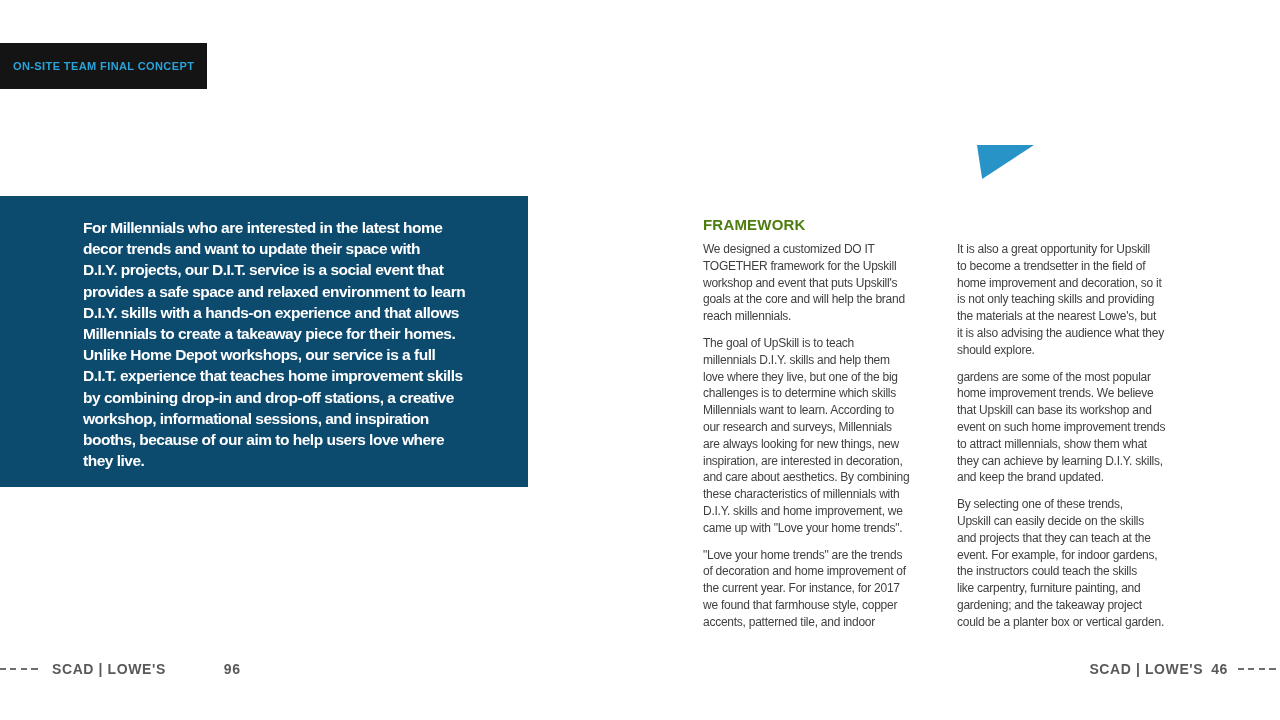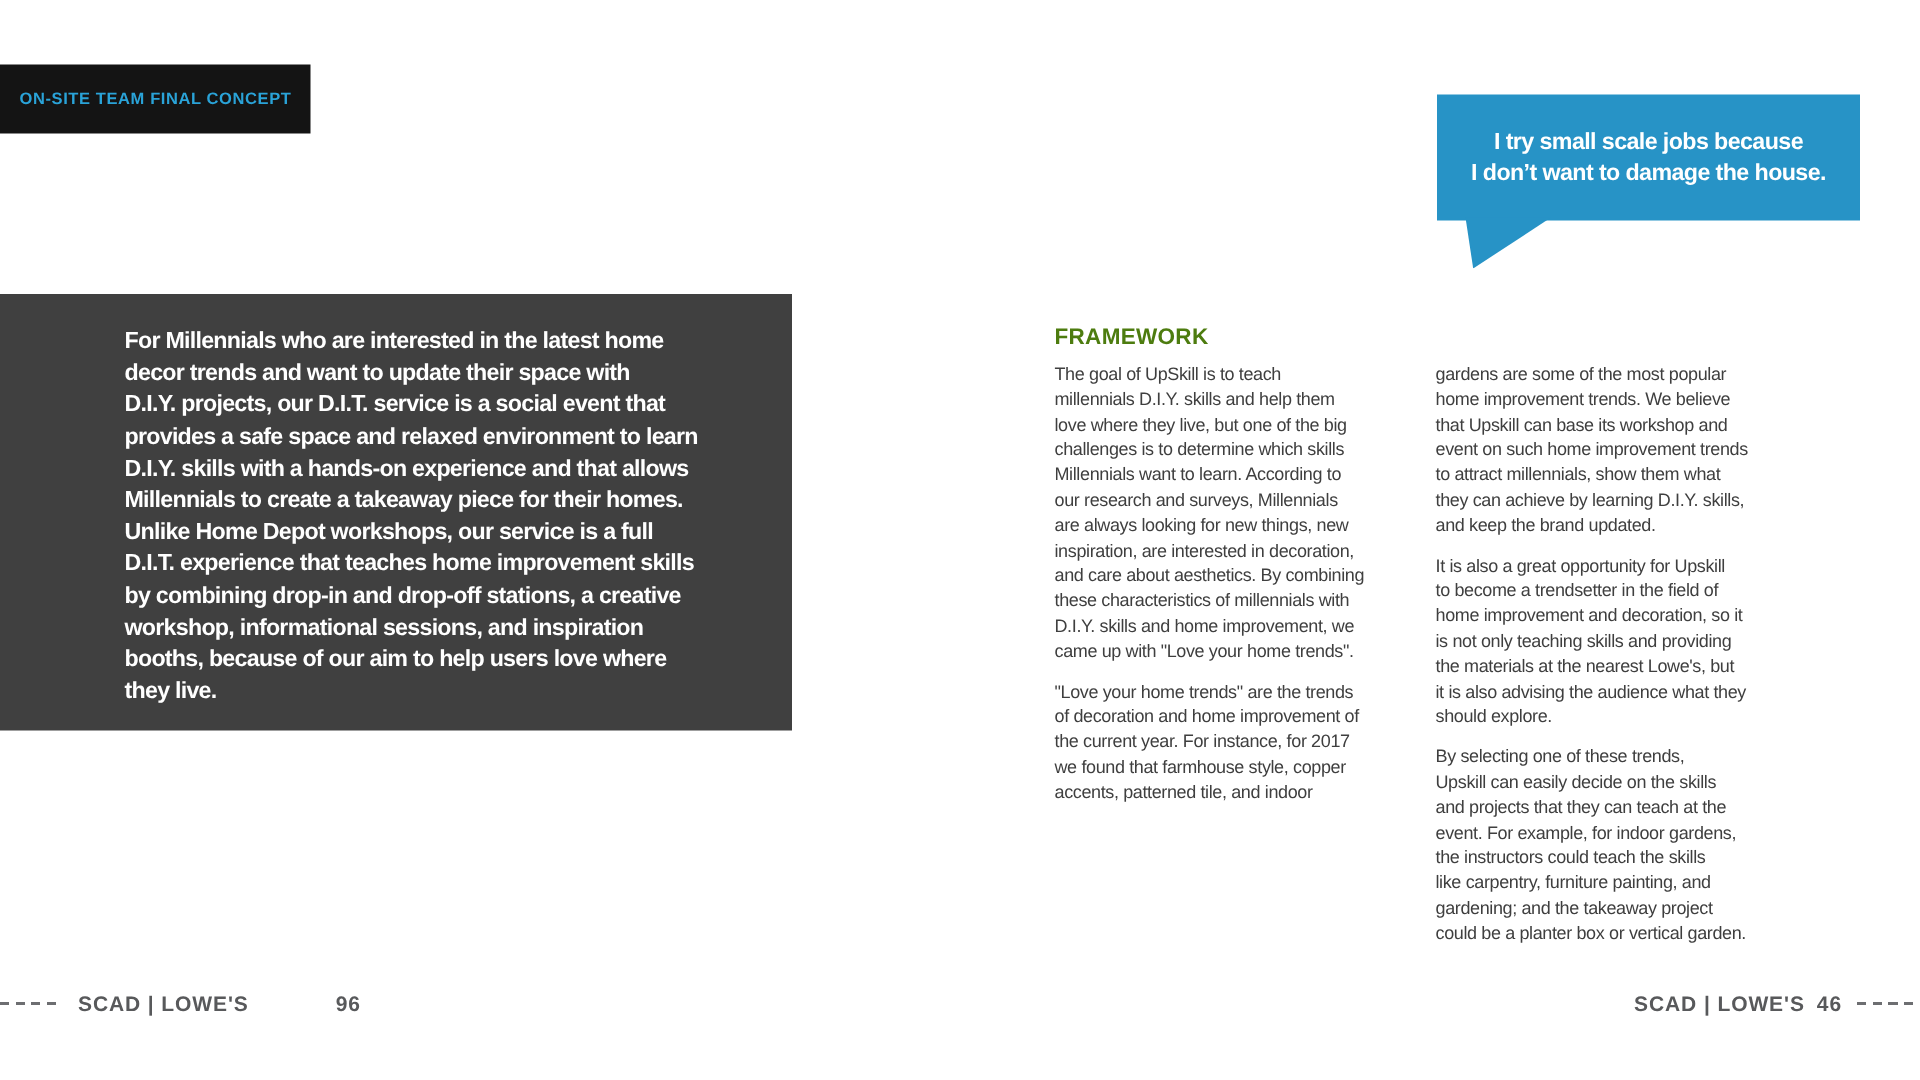--- a/index.html
+++ b/index.html
@@ -10,21 +10,21 @@
   
   .concept-label{
     position:absolute;left:0;top:43px;height:22px;background:#141414;
     display:flex;align-items:center;padding:12px 13px;
     color:#2aa3d8;font-size:11px;font-weight:bold;letter-spacing:0.4px;
     white-space:nowrap;
   }
   
   .statement-box{
     position:absolute;left:0;top:196px;width:528px;height:291px;
-    background:#404040;box-sizing:border-box;
+    background:#0c4a6e;box-sizing:border-box;
     padding:21px 22px 0 83px;overflow:hidden;
   }
   .statement-box p{
     margin:0;color:#ffffff;font-size:15.5px;font-weight:bold;
     line-height:21.2px;letter-spacing:-0.5px;white-space:pre-line;
   }
   
   .quote-bubble{
     position:absolute;left:958px;top:63px;width:282px;height:84px;
     background:#2793c6;display:flex;align-items:center;justify-content:center;
@@ -69,78 +69,79 @@
 </style>
 </head>
 <body>
 
 <div class="page">
 
   <div class="concept-label">
     <span>ON-SITE TEAM FINAL CONCEPT</span>
   </div>
 
-  <div class="quote-bubble">
-    <p>I try small scale jobs because
-I don’t want to damage the house.</p>
-  </div>
   <div class="quote-tail"></div>
 
   <div class="statement-box">
     <p>For Millennials who are interested in the latest home
 decor trends and want to update their space with
 D.I.Y. projects, our D.I.T. service is a social event that
 provides a safe space and relaxed environment to learn
 D.I.Y. skills with a hands-on experience and that allows
 Millennials to create a takeaway piece for their homes.
 Unlike Home Depot workshops, our service is a full
 D.I.T. experience that teaches home improvement skills
 by combining drop-in and drop-off stations, a creative
 workshop, informational sessions, and inspiration
 booths, because of our aim to help users love where
 they live.</p>
   </div>
 
   <h2 class="framework-heading">FRAMEWORK</h2>
 
   <div class="col col-1">
+    <p>We designed a customized DO IT
+TOGETHER framework for the Upskill
+workshop and event that puts Upskill's
+goals at the core and will help the brand
+reach millennials.</p>
     <p>The goal of UpSkill is to teach
 millennials D.I.Y. skills and help them
 love where they live, but one of the big
 challenges is to determine which skills
 Millennials want to learn. According to
 our research and surveys, Millennials
 are always looking for new things, new
 inspiration, are interested in decoration,
 and care about aesthetics. By combining
 these characteristics of millennials with
 D.I.Y. skills and home improvement, we
 came up with "Love your home trends".</p>
     <p>"Love your home trends" are the trends
 of decoration and home improvement of
 the current year. For instance, for 2017
 we found that farmhouse style, copper
 accents, patterned tile, and indoor</p>
   </div>
 
   <div class="col col-2">
+    <p>It is also a great opportunity for Upskill
+to become a trendsetter in the field of
+home improvement and decoration, so it
+is not only teaching skills and providing
+the materials at the nearest Lowe's, but
+it is also advising the audience what they
+should explore.</p>
     <p>gardens are some of the most popular
 home improvement trends. We believe
 that Upskill can base its workshop and
 event on such home improvement trends
 to attract millennials, show them what
 they can achieve by learning D.I.Y. skills,
 and keep the brand updated.</p>
-    <p>It is also a great opportunity for Upskill
-to become a trendsetter in the field of
-home improvement and decoration, so it
-is not only teaching skills and providing
-the materials at the nearest Lowe's, but
-it is also advising the audience what they
-should explore.</p>
     <p>By selecting one of these trends,
 Upskill can easily decide on the skills
 and projects that they can teach at the
 event. For example, for indoor gardens,
 the instructors could teach the skills
 like carpentry, furniture painting, and
 gardening; and the takeaway project
 could be a planter box or vertical garden.</p>
   </div>
 

